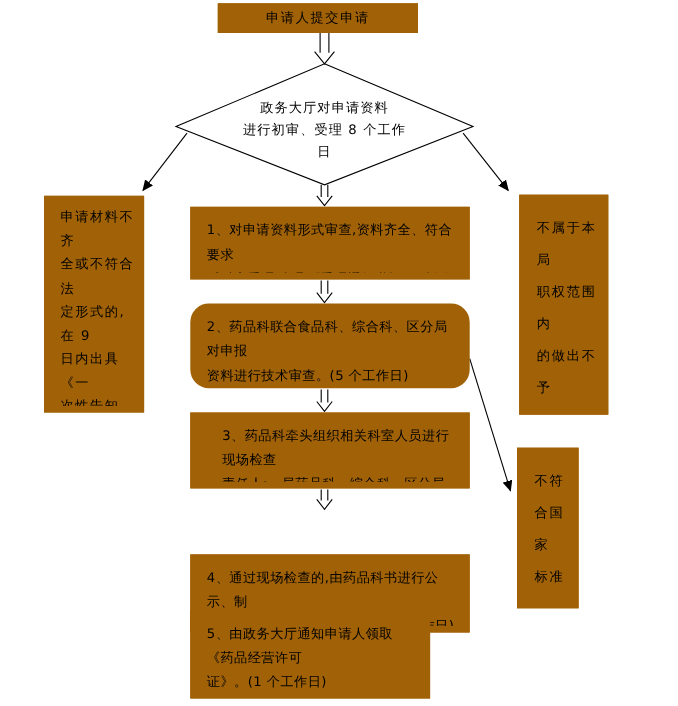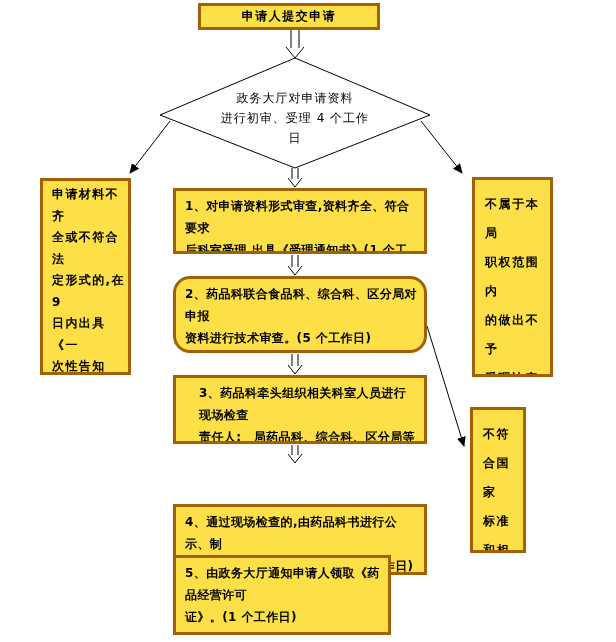--- a/index.html
+++ b/index.html
@@ -2,22 +2,22 @@
 <html><head>
 <meta charset="utf-8">
 <style>
   html,body { margin:0; padding:0; background:#ffffff; }
   .canvas {
     position:relative; width:616px; height:642px; background:#ffffff;
     font-family:"DejaVu Sans", sans-serif; color:#000; overflow:hidden;
   }
   svg.connectors { position:absolute; left:0; top:0; width:616px; height:642px; }
   .node {
-    position:absolute; box-sizing:border-box; border:3px solid #a16207;
-    background:#fde047; font-size:12px; overflow:hidden;font-weight:bold;
+    position:absolute; box-sizing:border-box; border:6px solid #a16207;
+    background:#a16207; font-size:12px; overflow:hidden;
   }
   .start-node { display:flex; align-items:center; justify-content:center; letter-spacing:1.5px; }
   .step-node { line-height:22px; padding:4px 6px 0 9px; white-space:pre-wrap; letter-spacing:0.4px; }
   .left-note-node { line-height:21.5px; padding:3px 0 0 9px; letter-spacing:1.4px; white-space:pre-wrap; }
   .tall-note-node { line-height:29px; padding:10px 0 0 10px; letter-spacing:1.6px; white-space:pre-wrap; }
   .decision-label {
     position:absolute; left:185px; top:88px; width:220px; text-align:center;
     font-size:12px; line-height:20px; letter-spacing:1px; white-space:pre-wrap;
   }
 </style>
@@ -63,21 +63,21 @@
     <line x1="170" y1="121" x2="130" y2="173" stroke="#000" stroke-width="1" marker-end="url(#ah)"></line>
     <line x1="421" y1="121" x2="462" y2="173" stroke="#000" stroke-width="1" marker-end="url(#ah)"></line>
     <line x1="427" y1="326" x2="464" y2="446" stroke="#000" stroke-width="1" marker-end="url(#ah)"></line>
   </svg>
 
   <div class="node start-node" style="left:198px; top:3px; width:182px; height:27px;">
     <span>申请人提交申请</span>
   </div>
 
   <div class="decision-label">政务大厅对申请资料
-进行初审、受理 4 个工作
+进行初审、受理 8 个工作
 日</div>
 
   <div class="node left-note-node" style="left:40px; top:178px; width:91px; height:197px;">申请材料不齐
 全或不符合法
 定形式的,在 9
 日内出具《一
 次性告知书》,
 告知需要补正
 的内容。申请
 人补正申请材

